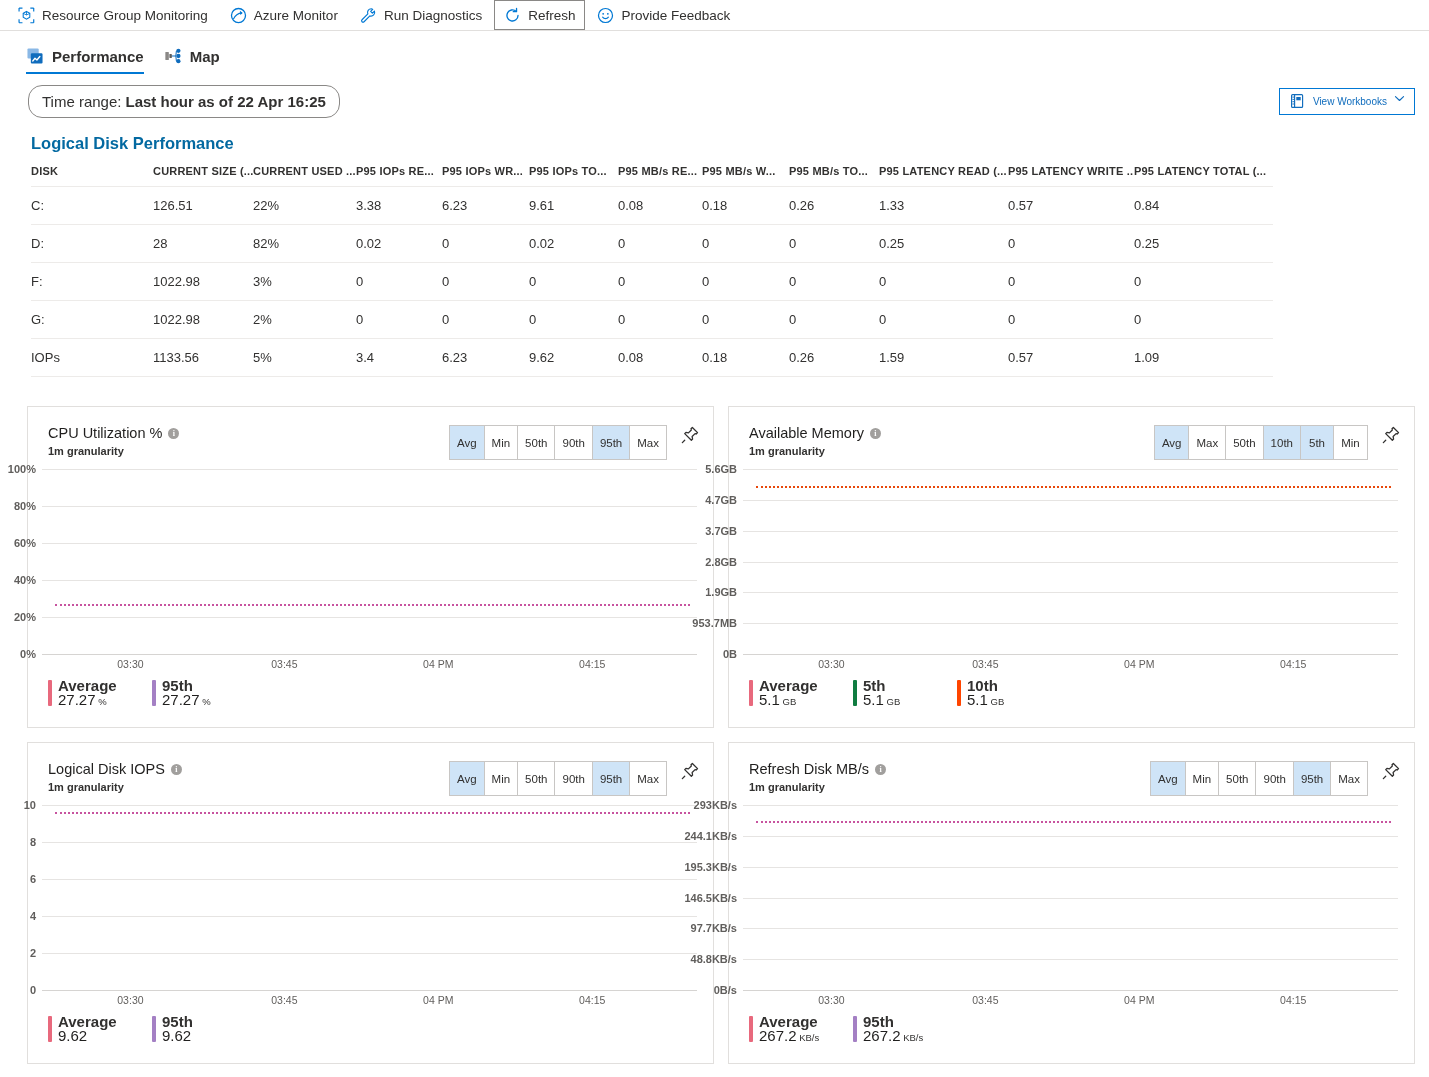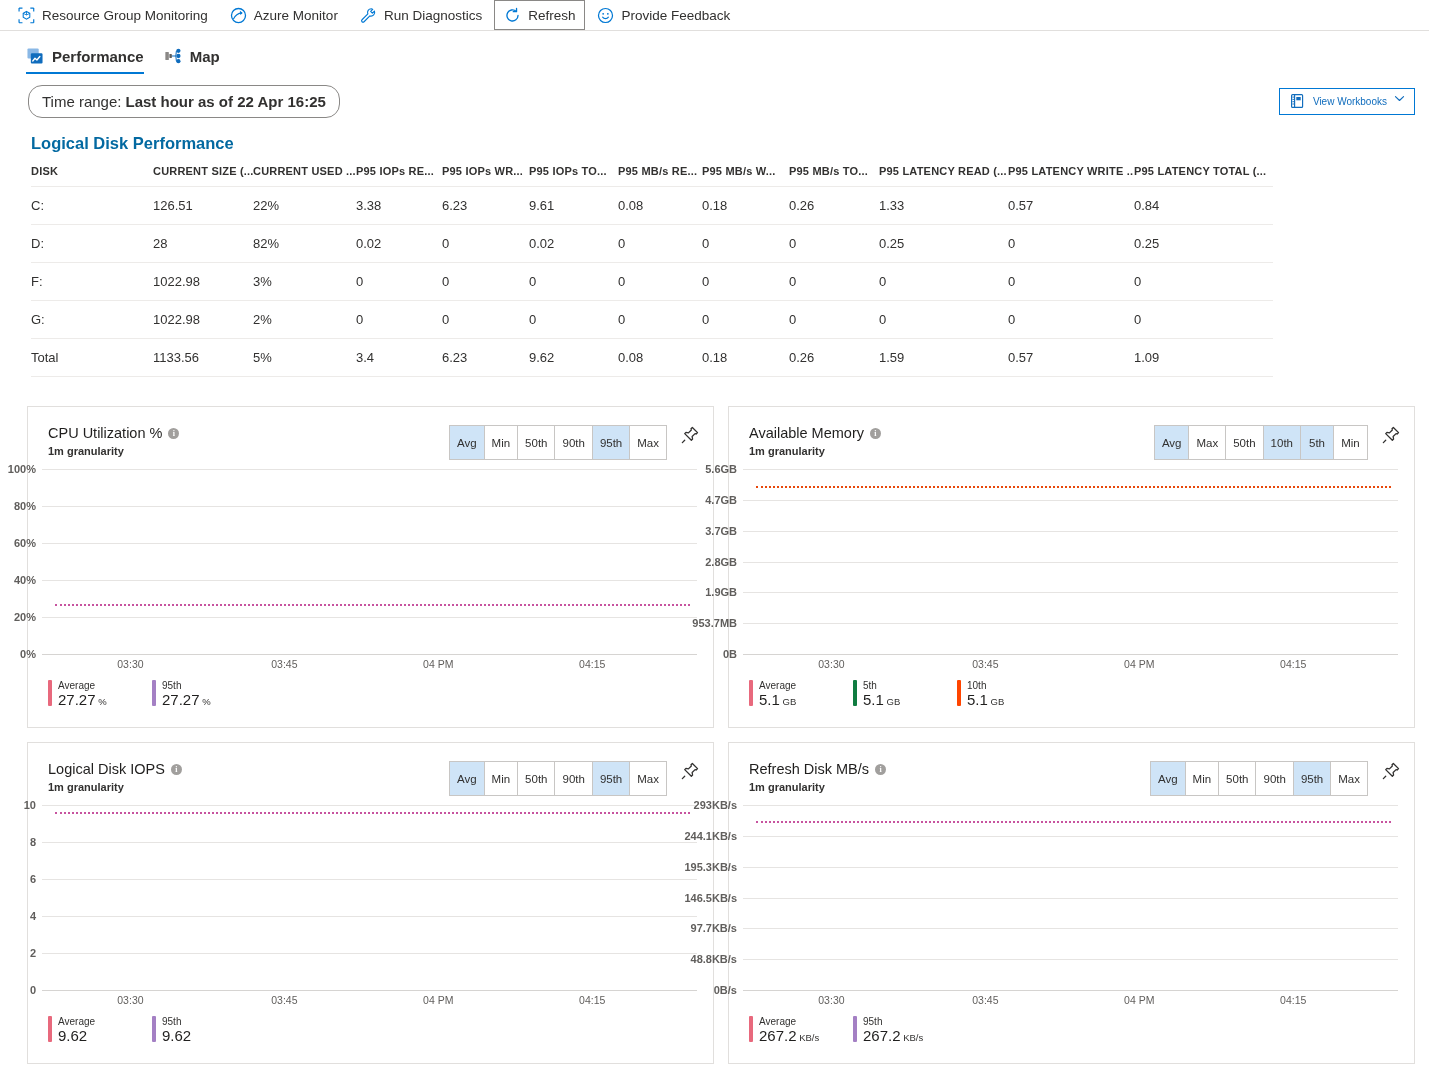--- a/index.html
+++ b/index.html
@@ -257,21 +257,21 @@
     display: flex;
     gap: 0;
     padding: 8px 0 0 20px;
   }
   .leg {
     display: flex;
     gap: 6px;
     width: 104px;
   }
   .leg-swatch { width: 4px; border-radius: 1px; flex: 0 0 4px; height: 26px; }
-  .leg-name { font-size: 10px; color: #323130; line-height: 11px; }
+  .leg-name { font-size: 15px; color: #323130; line-height: 11px; font-weight: bold; }
   .leg-val { font-size: 15px; color: #201f1e; line-height: 16px; margin-top: 1px; }
   .leg-unit { font-size: 9.5px; color: #323130; }
 </style>
 </head>
 <body>
 
 <div class="cmdbar">
 
   <div class="cmd-item">
     <span class="cmd-ico">
@@ -460,21 +460,21 @@
           <td>0</td>
           <td>0</td>
           <td>0</td>
           <td>0</td>
           <td>0</td>
           <td>0</td>
           <td>0</td>
           <td>0</td>
         </tr>
         <tr>
-          <td>Total</td>
+          <td>IOPs</td>
           <td>1133.56</td>
           <td>5%</td>
           <td>3.4</td>
           <td>6.23</td>
           <td>9.62</td>
           <td>0.08</td>
           <td>0.18</td>
           <td>0.26</td>
           <td>1.59</td>
           <td>0.57</td>

